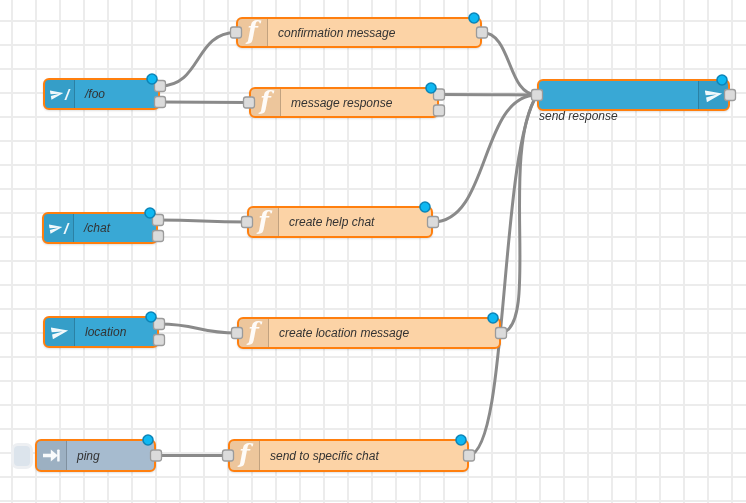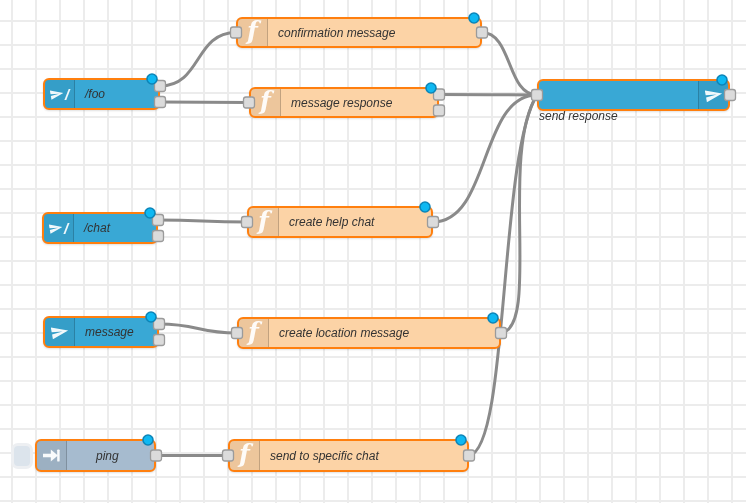--- a/index.html
+++ b/index.html
@@ -148,31 +148,31 @@
         <span class="label" style="color: rgb(51, 51, 51);">create help chat</span>
       </div>
       <div class="node icon-left" style="left: 43px; top: 316px; width: 116px; height: 32px; background: rgb(57, 168, 213); border-color: rgb(255, 127, 14);">
         <div class="body-clip">
           <div class="icon-strip left">
             <svg width="18" height="18" viewBox="0 0 24 24">
               <path d="M1 20 L23 12 L1 4 L1 10.5 L15.5 12 L1 13.5 Z" fill="#ffffff" fill-opacity="0.93" transform="rotate(-10 12 12)"></path>
             </svg>
           </div>
         </div>
-        <span class="label" style="color: rgb(51, 51, 51);">message</span>
+        <span class="label" style="color: rgb(51, 51, 51);">location</span>
       </div>
       <div class="node icon-left" style="left: 237px; top: 317px; width: 264px; height: 32px; background: rgb(252, 211, 166); border-color: rgb(255, 127, 14);">
         <div class="body-clip">
           <div class="icon-strip left">
             <span class="fn-f">f</span>
           </div>
         </div>
         <span class="label" style="color: rgb(51, 51, 51);">create location message</span>
       </div>
-      <div class="node icon-left" style="left: 35px; top: 439px; width: 121px; height: 33px; background: rgb(166, 187, 207); border-color: rgb(255, 127, 14); padding-left: 19px;">
+      <div class="node icon-left" style="left: 35px; top: 439px; width: 121px; height: 33px; background: rgb(166, 187, 207); border-color: rgb(255, 127, 14);">
         <div class="inject-button" style="background: rgb(220, 228, 236);"></div>
         <div class="body-clip">
           <div class="icon-strip left">
             <svg width="17" height="17" viewBox="0 0 24 24" fill="#ffffff" fill-opacity="0.93">
               <rect x="0" y="9.5" width="12" height="5"></rect>
               <path d="M11 3.5 L21 12 L11 20.5 Z"></path>
               <rect x="20" y="3.5" width="3.5" height="17" rx="1.2"></rect>
             </svg>
           </div>
         </div>

